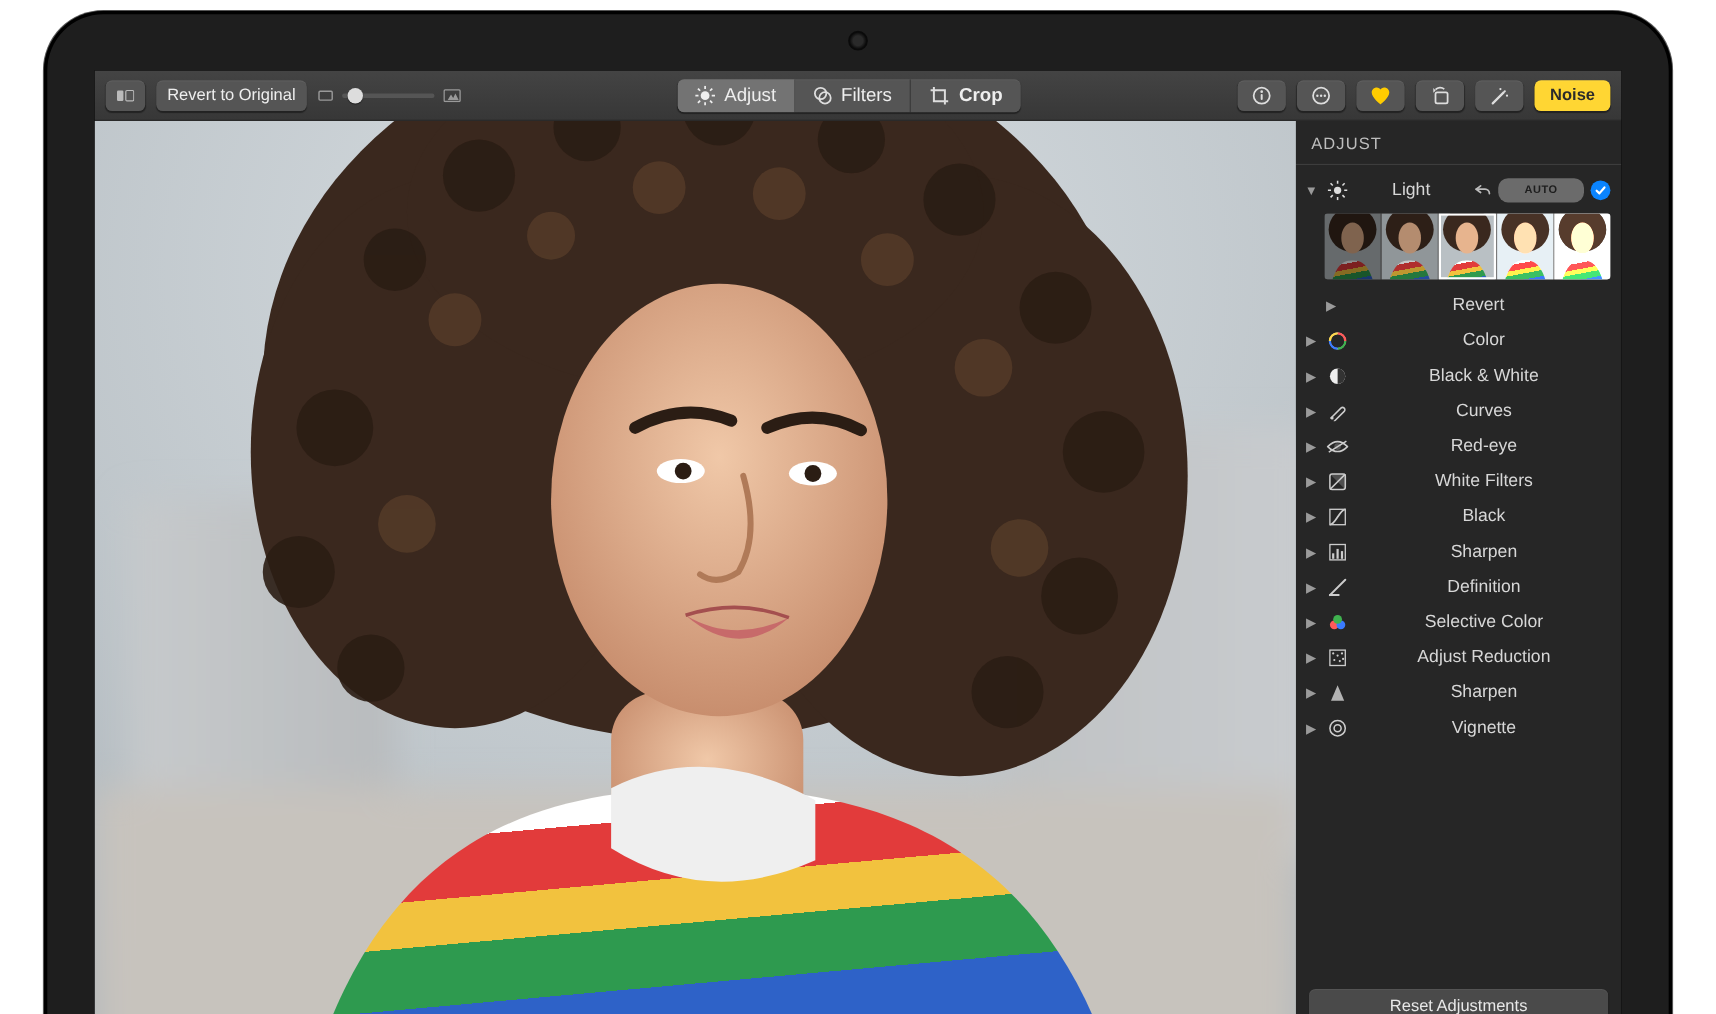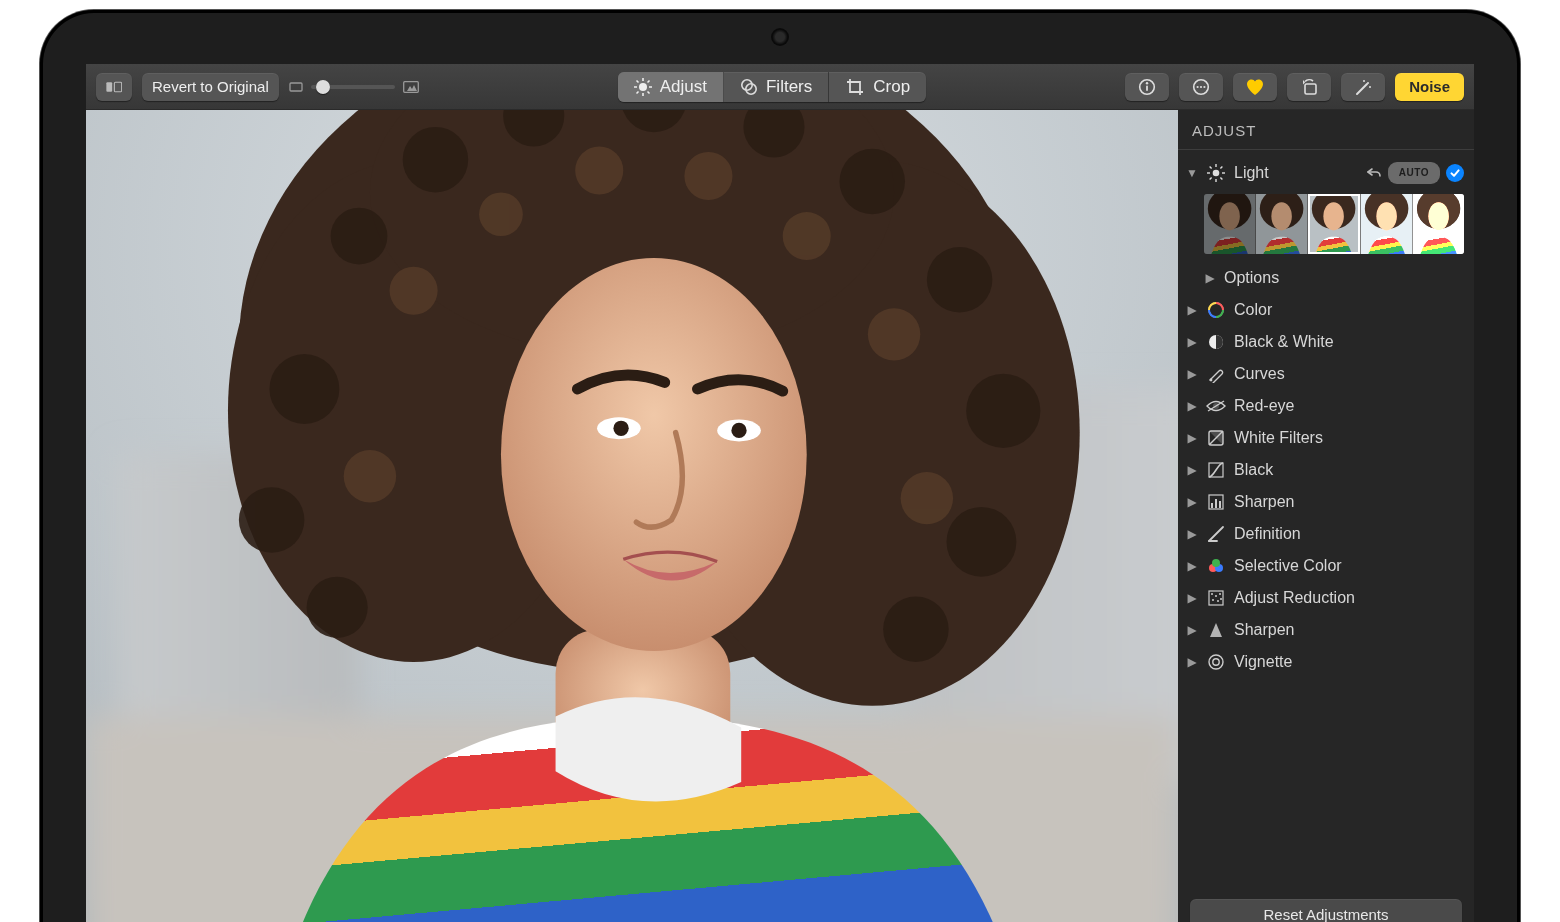--- a/index.html
+++ b/index.html
@@ -100,21 +100,21 @@
     overflow: hidden;
     box-shadow: inset 0 1px 0 rgba(255,255,255,.06), 0 1px 1px rgba(0,0,0,.4);
   }
   .seg .seg-item {
     display: inline-flex; align-items: center; gap: 8px;
     padding: 0 16px;
     color: var(--btn-text-light);
     border-right: 1px solid rgba(0,0,0,.35);
     font-size: 17px;
   }
-  .seg .seg-item:last-child { border-right: none; }
+  .seg .seg-item:last-child { border-right: none; font-weight: bold; }
   .seg .seg-item.active { background: var(--seg-active); }
 
   
   .zoom {
     display: inline-flex; align-items: center; gap: 8px;
     width: 130px;
     color: #aaa;
   }
   .zoom .track {
     flex: 1 1 auto; height: 4px; border-radius: 2px;
@@ -167,26 +167,26 @@
 
   .sb-item {
     display: flex; align-items: center;
     gap: 8px;
     padding: 6px 10px 6px 8px;
     line-height: 20px;
   }
   .sb-item.sub { padding-left: 26px; }
   .sb-item .disclosure { width: 12px; text-align: center; color: #9a9a9a; font-size: 12px; }
   .sb-item .ico { width: 20px; height: 20px; display: inline-flex; align-items: center; justify-content: center; }
-  .sb-item .label { flex: 1 1 auto; }
+  .sb-item .label { flex: 1 1 auto; text-align: center; }
   .sb-item .tail { display: inline-flex; align-items: center; gap: 6px; }
   .auto-pill {
     background: #6b6b6b; color: #1d1d1d;
     font-size: 10px; font-weight: 700; letter-spacing: .5px;
-    padding: 1px 11px; border-radius: 9px;
+    padding: 1px 24px; border-radius: 9px;
   }
   .check-circle {
     width: 18px; height: 18px; border-radius: 50%;
     background: var(--check-blue);
     display: inline-flex; align-items: center; justify-content: center;
   }
 
   .light-strip {
     margin: 4px 10px 8px 26px;
     height: 60px;
@@ -576,21 +576,21 @@
                   </linearGradient>
                     </defs>
                 </svg>
               </div>
 
               <span class="sel"></span>
             </div>
 
             <div class="sb-item sub">
               <span class="disclosure">▶</span>
-              <span class="label">Options</span>
+              <span class="label">Revert</span>
             </div>
 
             <div id="adj-rows">
                 <div class="sb-item">
     <span class="disclosure">▶</span>
     <span class="ico">
                     <svg width="18" height="18" viewBox="0 0 18 18">
                       <circle cx="9" cy="9" r="7" fill="none" stroke="#ccc" stroke-width="1.4"></circle>
                       <path d="M9 2 A7 7 0 0 1 16 9" stroke="#ff5a5a" stroke-width="2" fill="none"></path>
                       <path d="M16 9 A7 7 0 0 1 9 16" stroke="#3fb24f" stroke-width="2" fill="none"></path>

